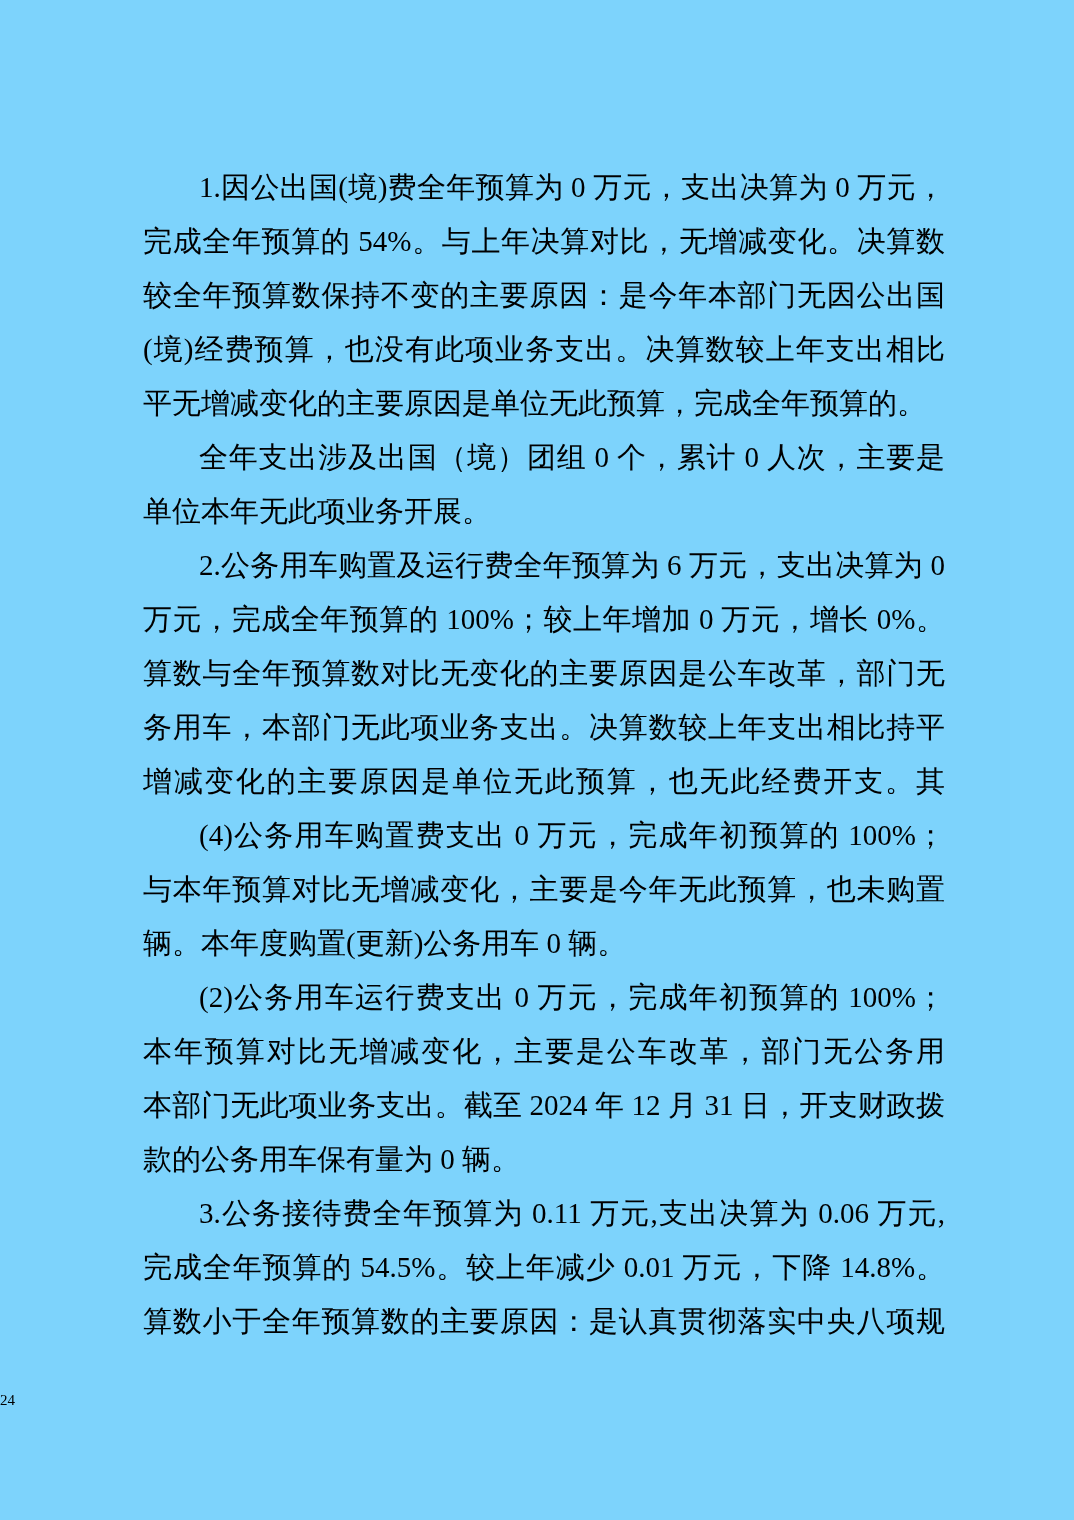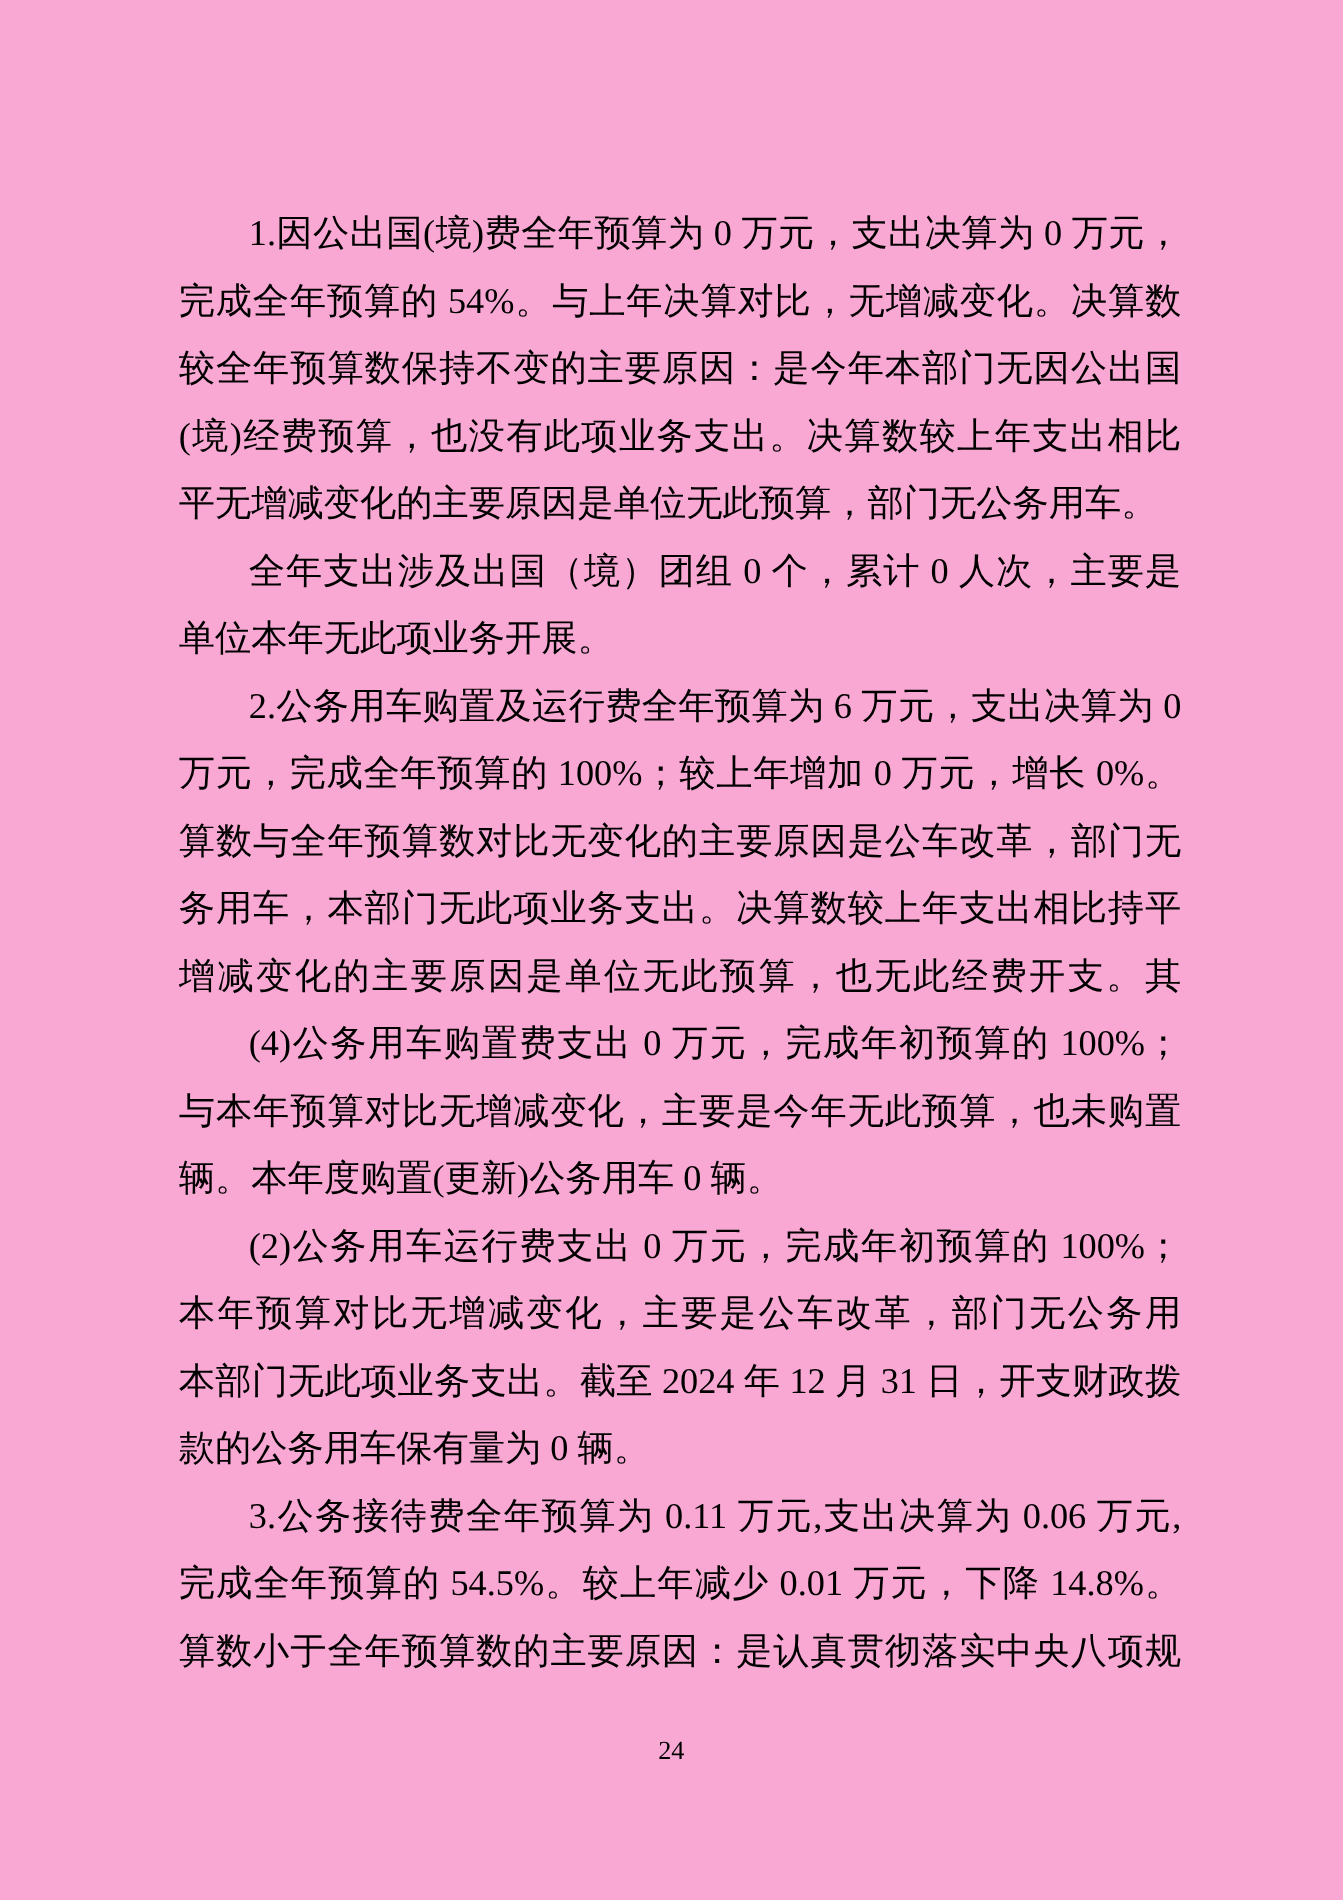--- a/index.html
+++ b/index.html
@@ -41,37 +41,36 @@
     text-align-last: justify;
   }
   .line.indent {
     text-indent: 56px;
   }
   .page-number {
     position: absolute;
     top: 1384px;
     left: 0;
     width: 100%;
-    text-align: center;
-    font-size: 21px;
+    font-size: 15px;
     line-height: 32px;
     color: #000000;
   }
 </style>
 </head>
 <body>
 
-<div class="page" style="background: #f9a8d4; color: rgb(0, 0, 0);">
+<div class="page" style="background: #7dd3fc; color: rgb(0, 0, 0);">
   <div class="body-text" id="doc-body">
       <div class="para">
         <div class="line indent fill">1.因公出国(境)费全年预算为 0 万元，支出决算为 0 万元，</div>
         <div class="line fill">完成全年预算的 54%。与上年决算对比，无增减变化。决算数</div>
         <div class="line fill">较全年预算数保持不变的主要原因：是今年本部门无因公出国</div>
         <div class="line fill">(境)经费预算，也没有此项业务支出。决算数较上年支出相比持</div>
-        <div class="line">平无增减变化的主要原因是单位无此预算，部门无公务用车。</div>
+        <div class="line">平无增减变化的主要原因是单位无此预算，完成全年预算的。</div>
       </div>
       <div class="para">
         <div class="line indent fill">全年支出涉及出国（境）团组 0 个，累计 0 人次，主要是本</div>
         <div class="line">单位本年无此项业务开展。</div>
       </div>
       <div class="para">
         <div class="line indent fill">2.公务用车购置及运行费全年预算为 6 万元，支出决算为 0</div>
         <div class="line fill">万元，完成全年预算的 100%；较上年增加 0 万元，增长 0%。决</div>
         <div class="line fill">算数与全年预算数对比无变化的主要原因是公车改革，部门无公</div>
         <div class="line fill">务用车，本部门无此项业务支出。决算数较上年支出相比持平无</div>

